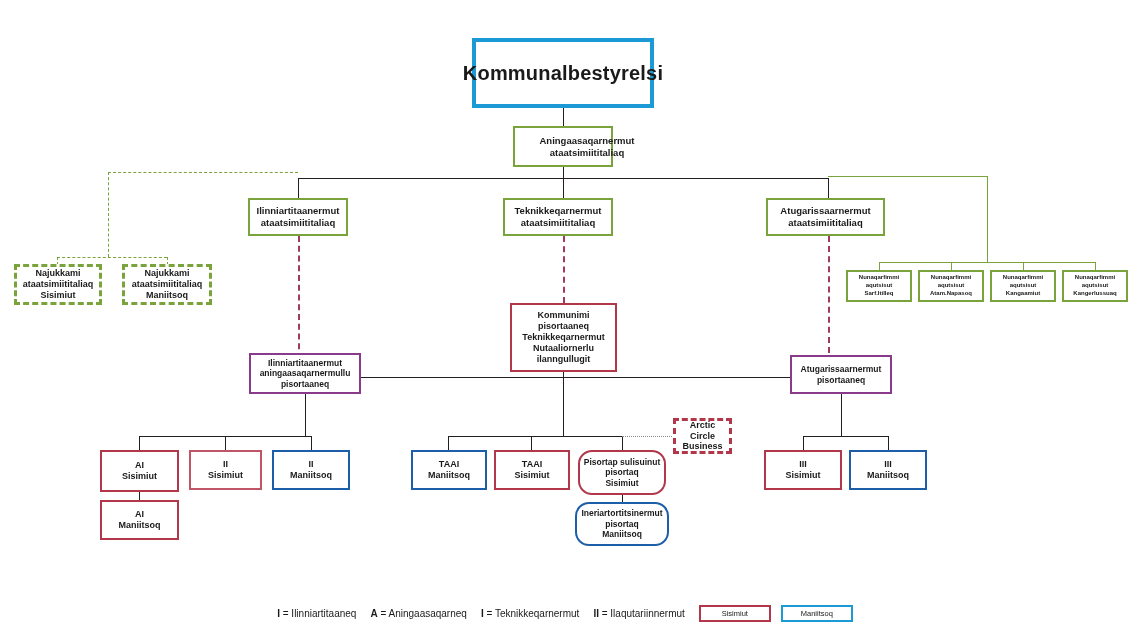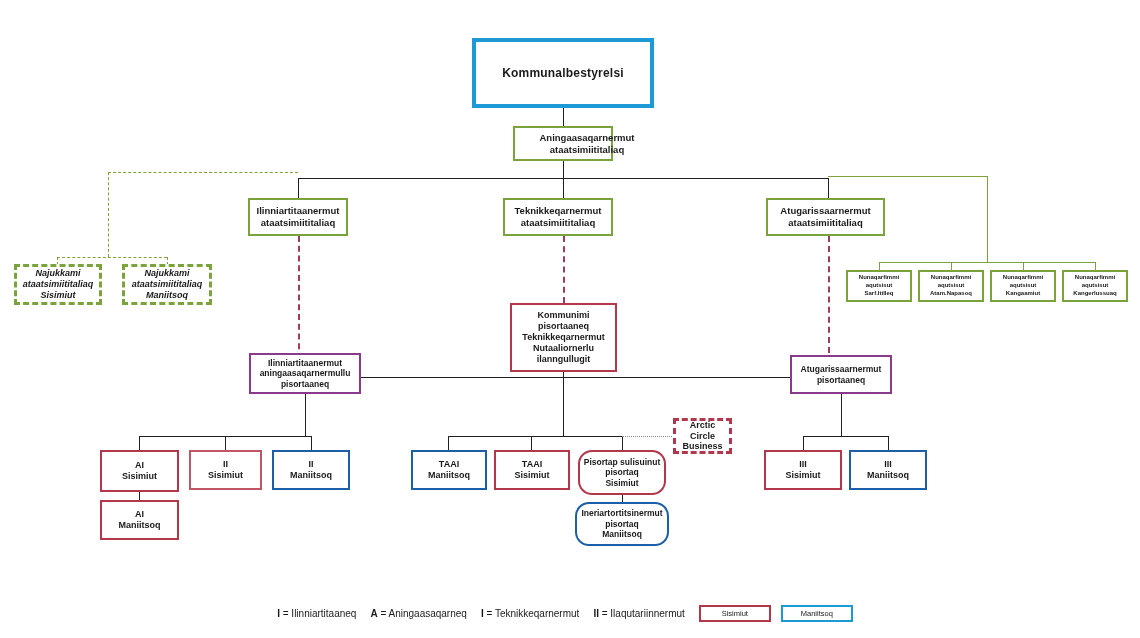--- a/index.html
+++ b/index.html
@@ -5,23 +5,23 @@
   html,body{margin:0;padding:0;background:#ffffff;}
   body{width:1140px;height:638px;position:relative;overflow:hidden;
        font-family:"Liberation Sans",sans-serif;color:#1a1a1a;}
   #canvas{position:absolute;left:0;top:0;width:1140px;height:638px;}
   .node{position:absolute;box-sizing:border-box;display:flex;align-items:center;
         justify-content:center;text-align:center;background:#ffffff;z-index:5;
         line-height:1.22;}
   .node span{display:block;padding:0 3px;}
 
   
-  .top{border:4px solid #1c9ad6;font-size:12px;font-weight:bold;letter-spacing:.2px;}
+  .top{border:4px solid #1c9ad6;font-size:20px;font-weight:bold;letter-spacing:.2px;}
   .green{border:2px solid #7ba33c;font-size:9.5px;font-weight:bold;}
-  .green-dash{border:3px dashed #7ba33c;font-size:9px;font-weight:bold;background:#fff;font-style:italic;}
+  .green-dash{border:3px dashed #7ba33c;font-size:9px;font-weight:bold;background:#fff;}
   .green-small{border:2px solid #7ba33c;font-size:6px;font-weight:bold;line-height:1.3;}
   .purple{border:2.5px solid #8a3a8a;font-size:8.5px;font-weight:bold;}
   .red{border:2.5px solid #b23murky;}
   .red{border:2.5px solid #b2374a;font-size:9px;font-weight:bold;}
   .red-thin{border:2px solid #c05565;font-size:9px;font-weight:bold;}
   .blue{border:2.5px solid #1c5fa8;font-size:9px;font-weight:bold;}
   .red-round{border:2px solid #b2374a;border-radius:14px;font-size:8.5px;font-weight:bold;}
   .blue-round{border:2.5px solid #1c5fa8;border-radius:14px;font-size:8.5px;font-weight:bold;}
   .red-dash{border:3px dashed #b2374a;font-size:9px;font-weight:bold;}
 
@@ -100,21 +100,21 @@
 
   <div class="ln v" style="left:841px;top:394px;height:42px;"></div>
   <div class="ln h" style="left:803px;top:436px;width:85px;"></div>
   <div class="ln v" style="left:803px;top:436px;height:14px;"></div>
   <div class="ln v" style="left:888px;top:436px;height:14px;"></div>
 
   <div class="node top" style="left:472px;top:38px;width:182px;height:70px;">
     <span>Kommunalbestyrelsi</span>
   </div>
 
-  <div class="node green" style="left:513px;top:126px;width:100px;height:35px;padding-left:48px;">
+  <div class="node green" style="left:513px;top:126px;width:100px;height:41px;padding-left:48px;">
     <span>Aningaasaqarnermut<br>ataatsimiititaliaq</span>
   </div>
 
   <div class="node green" style="left:248px;top:198px;width:100px;height:38px;">
     <span>Ilinniartitaanermut<br>ataatsimiititaliaq</span>
   </div>
   <div class="node green" style="left:503px;top:198px;width:110px;height:38px;">
     <span>Teknikkeqarnermut<br>ataatsimiititaliaq</span>
   </div>
   <div class="node green" style="left:766px;top:198px;width:119px;height:38px;">

